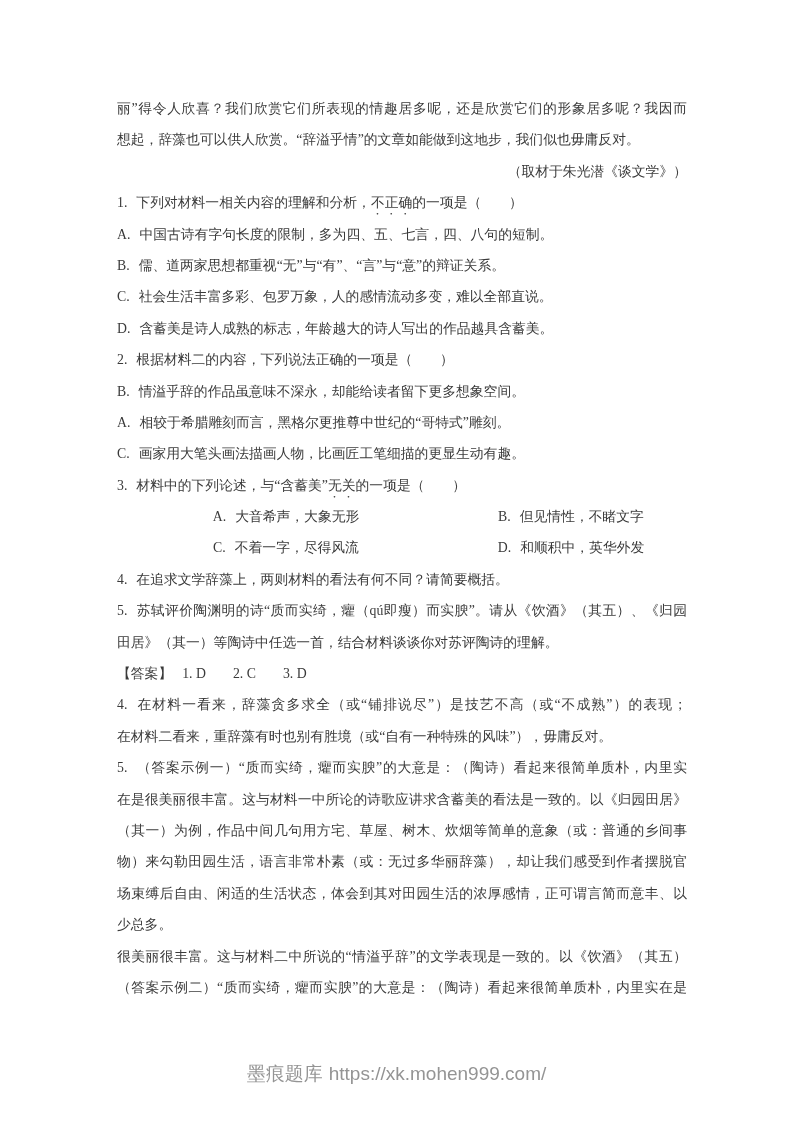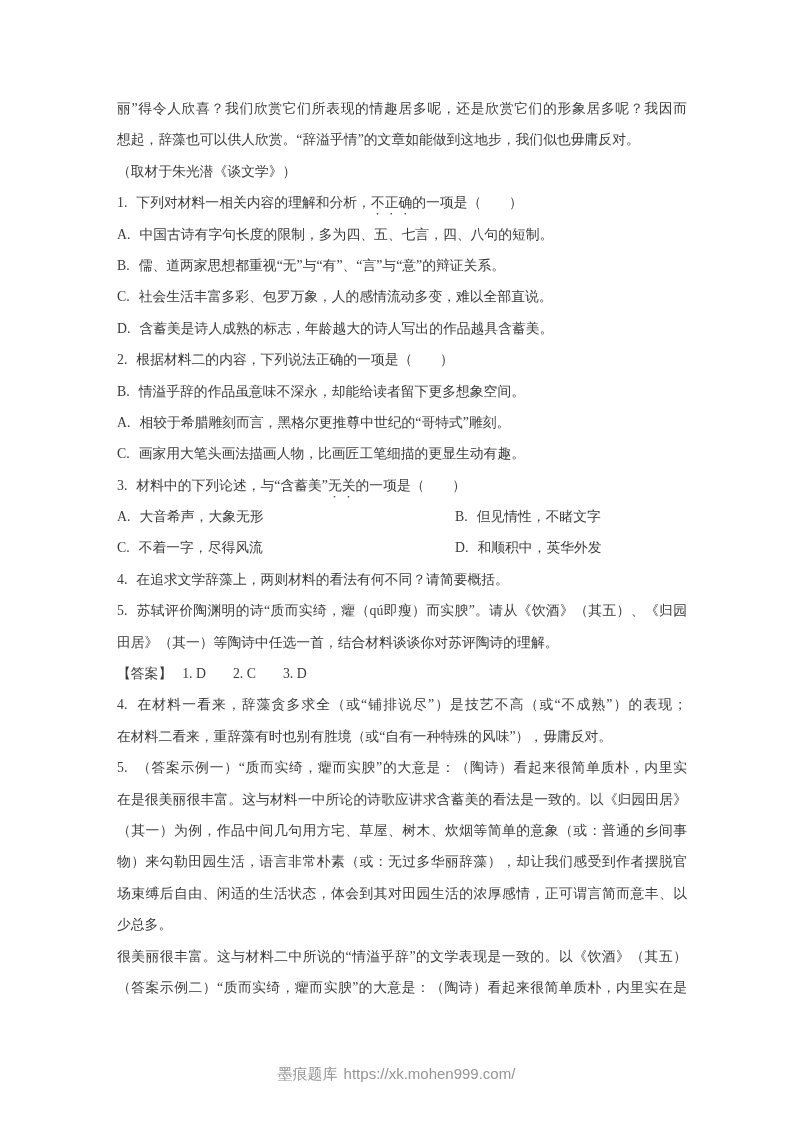--- a/index.html
+++ b/index.html
@@ -27,54 +27,56 @@
     height: 31.4px;
     line-height: 31.4px;
     overflow: hidden;
     white-space: normal;
   }
   .line.full {
     text-align: justify;
     text-align-last: justify;
   }
   .line.right {
+    text-align: right;
   }
   .qnum {
     margin-right: 9px;
   }
   .optlabel {
     margin-right: 9px;
   }
   .emph {
     -webkit-text-emphasis: filled dot;
     -webkit-text-emphasis-position: under left;
     text-emphasis: filled dot;
     text-emphasis-position: under left;
   }
   .opt2col {
     display: grid;
     grid-template-columns: 338px 1fr;
     height: 31.4px;
     line-height: 31.4px;
     overflow: hidden;
+    text-align: center;
   }
   .ans-marker {
     margin-right: 10px;
   }
   .ans-choice {
     margin-right: 27px;
   }
   .footer {
     position: absolute;
     left: 0;
     top: 1062px;
     width: 793px;
     text-align: center;
     font-family: "Liberation Sans", "DejaVu Sans", sans-serif;
-    font-size: 15px;
+    font-size: 19px;
     color: #949494;
     line-height: 24px;
   }
   .footer .site {
     margin-right: 6px;
   }
 </style>
 </head>
 <body>
 

